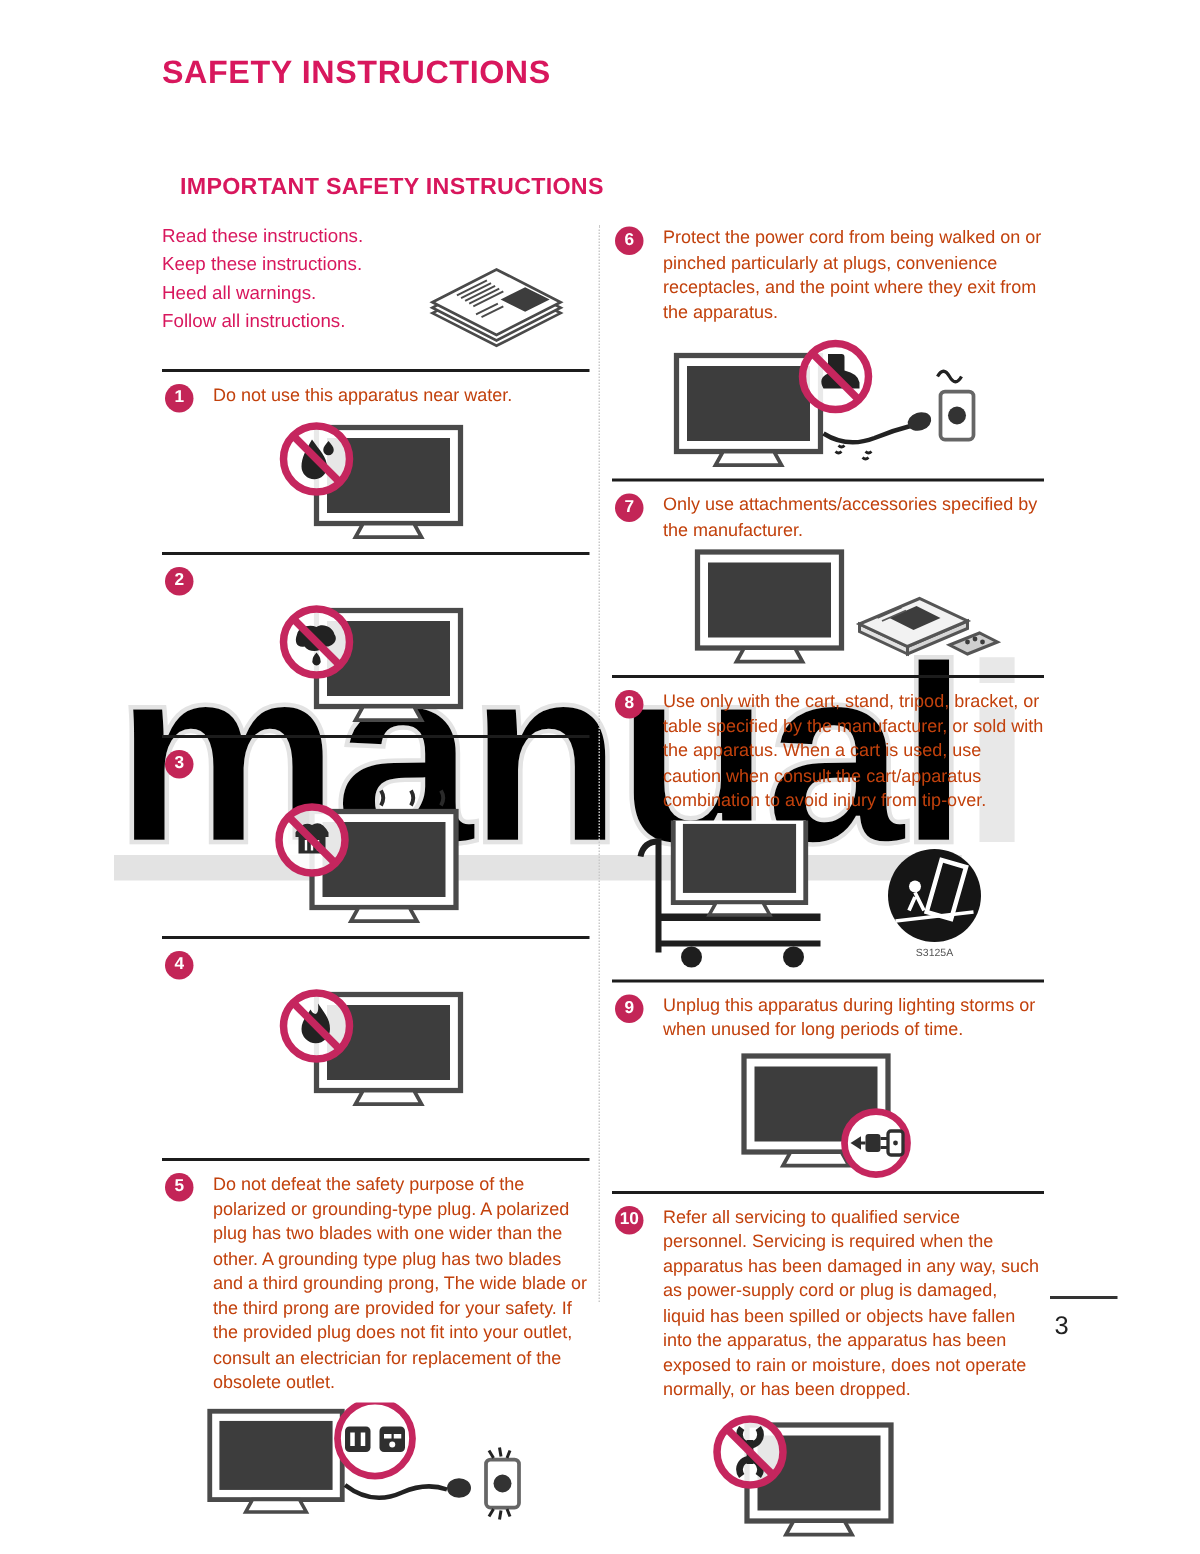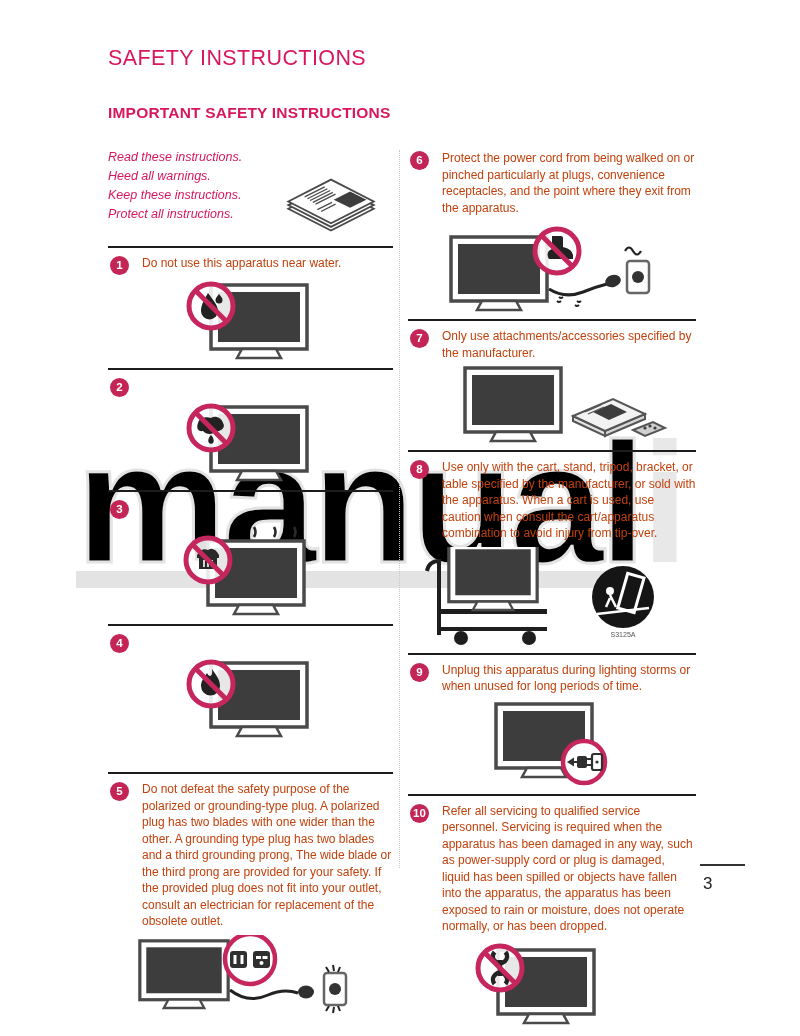--- a/index.html
+++ b/index.html
@@ -4,33 +4,33 @@
 <style>
   html,body{margin:0;padding:0;background:#fff;}
   .page{position:relative;width:800px;height:1036px;background:#fff;overflow:hidden;
         font-family:"Liberation Sans","DejaVu Sans",sans-serif;color:#3c3c3c;}
   
   .watermark{position:absolute;left:76px;top:418px;font-size:170px;font-weight:bold;
              letter-spacing:-5px;line-height:1;white-space:nowrap;z-index:0;pointer-events:none;}
   .wm-outline{color:#000000;text-decoration:underline;-webkit-text-stroke:3px #e3e3e3;}
   .wm-solid{color:#e8e8e8;-webkit-text-stroke:0;}
   
-  .title{position:absolute;left:108px;top:46px;font-size:21.5px;font-weight:normal;
+  .title{position:absolute;left:108px;top:36px;font-size:21.5px;font-weight:bold;
          color:var(--accent,#d8175d);letter-spacing:.4px;margin:0;z-index:2;}
   .subtitle{position:absolute;left:108px;top:104px;font-size:15.5px;font-weight:bold;
-            color:var(--accent,#d8175d);letter-spacing:.2px;margin:0;z-index:2;}
+            color:var(--accent,#d8175d);letter-spacing:.2px;margin:12px;z-index:2;}
   
   .col{position:absolute;top:148px;z-index:1;}
   .col-left{left:108px;width:285px;}
   .col-right{left:408px;width:288px;}
   .divider{position:absolute;left:399px;top:150px;height:718px;width:0;
            border-left:1.6px dotted #c9c9c9;z-index:1;}
   
   .intro{position:relative;height:98px;}
-  .intro-line{color:var(--accent,#d8175d);font-size:12.5px;line-height:19px;margin:0;font-style:italic;}
+  .intro-line{color:var(--accent,#d8175d);font-size:12.5px;line-height:19px;margin:0;}
   .book{position:absolute;right:12px;top:26px;}
   
   .item{border-top:2px solid #1c1c1c;padding:7px 0 6px;position:relative;}
   .col-right .item:first-child{border-top:none;padding-top:2px;}
   .item-head{position:relative;min-height:20px;}
   .badge{position:absolute;left:2px;top:1px;width:19px;height:19px;border-radius:50%;
          background:var(--badge,#c32557);color:#fff;font-size:11.5px;font-weight:bold;
          text-align:center;line-height:19px;}
   .item-text{margin:0 0 0 34px;font-size:12px;line-height:16.5px;color:#c2410c;}
   .illus{text-align:center;margin-top:5px;}
@@ -67,23 +67,23 @@
 
   <h1 class="title">SAFETY INSTRUCTIONS</h1>
   <h2 class="subtitle">IMPORTANT SAFETY INSTRUCTIONS</h2>
 
   <div class="divider"></div>
 
   <div class="col col-left">
 
     <div class="intro">
       <p class="intro-line">Read these instructions.</p>
+      <p class="intro-line">Keep these instructions.</p>
       <p class="intro-line">Heed all warnings.</p>
-      <p class="intro-line">Keep these instructions.</p>
-      <p class="intro-line">Protect all instructions.</p>
+      <p class="intro-line">Follow all instructions.</p>
       <span class="book">
         <svg width="100" height="64" viewBox="0 0 110 70">
           <g stroke="#4a4a4a" stroke-width="2" fill="#fff">
             <polygon points="8,38 55,14 102,38 55,62"></polygon>
             <polygon points="8,34 55,10 102,34 55,58"></polygon>
             <polygon points="8,30 55,6 102,30 55,54"></polygon>
           </g>
           <polygon points="58,28 76,19 94,28 76,37" fill="#3d3d3d"></polygon>
           <g stroke="#4a4a4a" stroke-width="1.4">
             <line x1="26" y1="25" x2="48" y2="14"></line>

